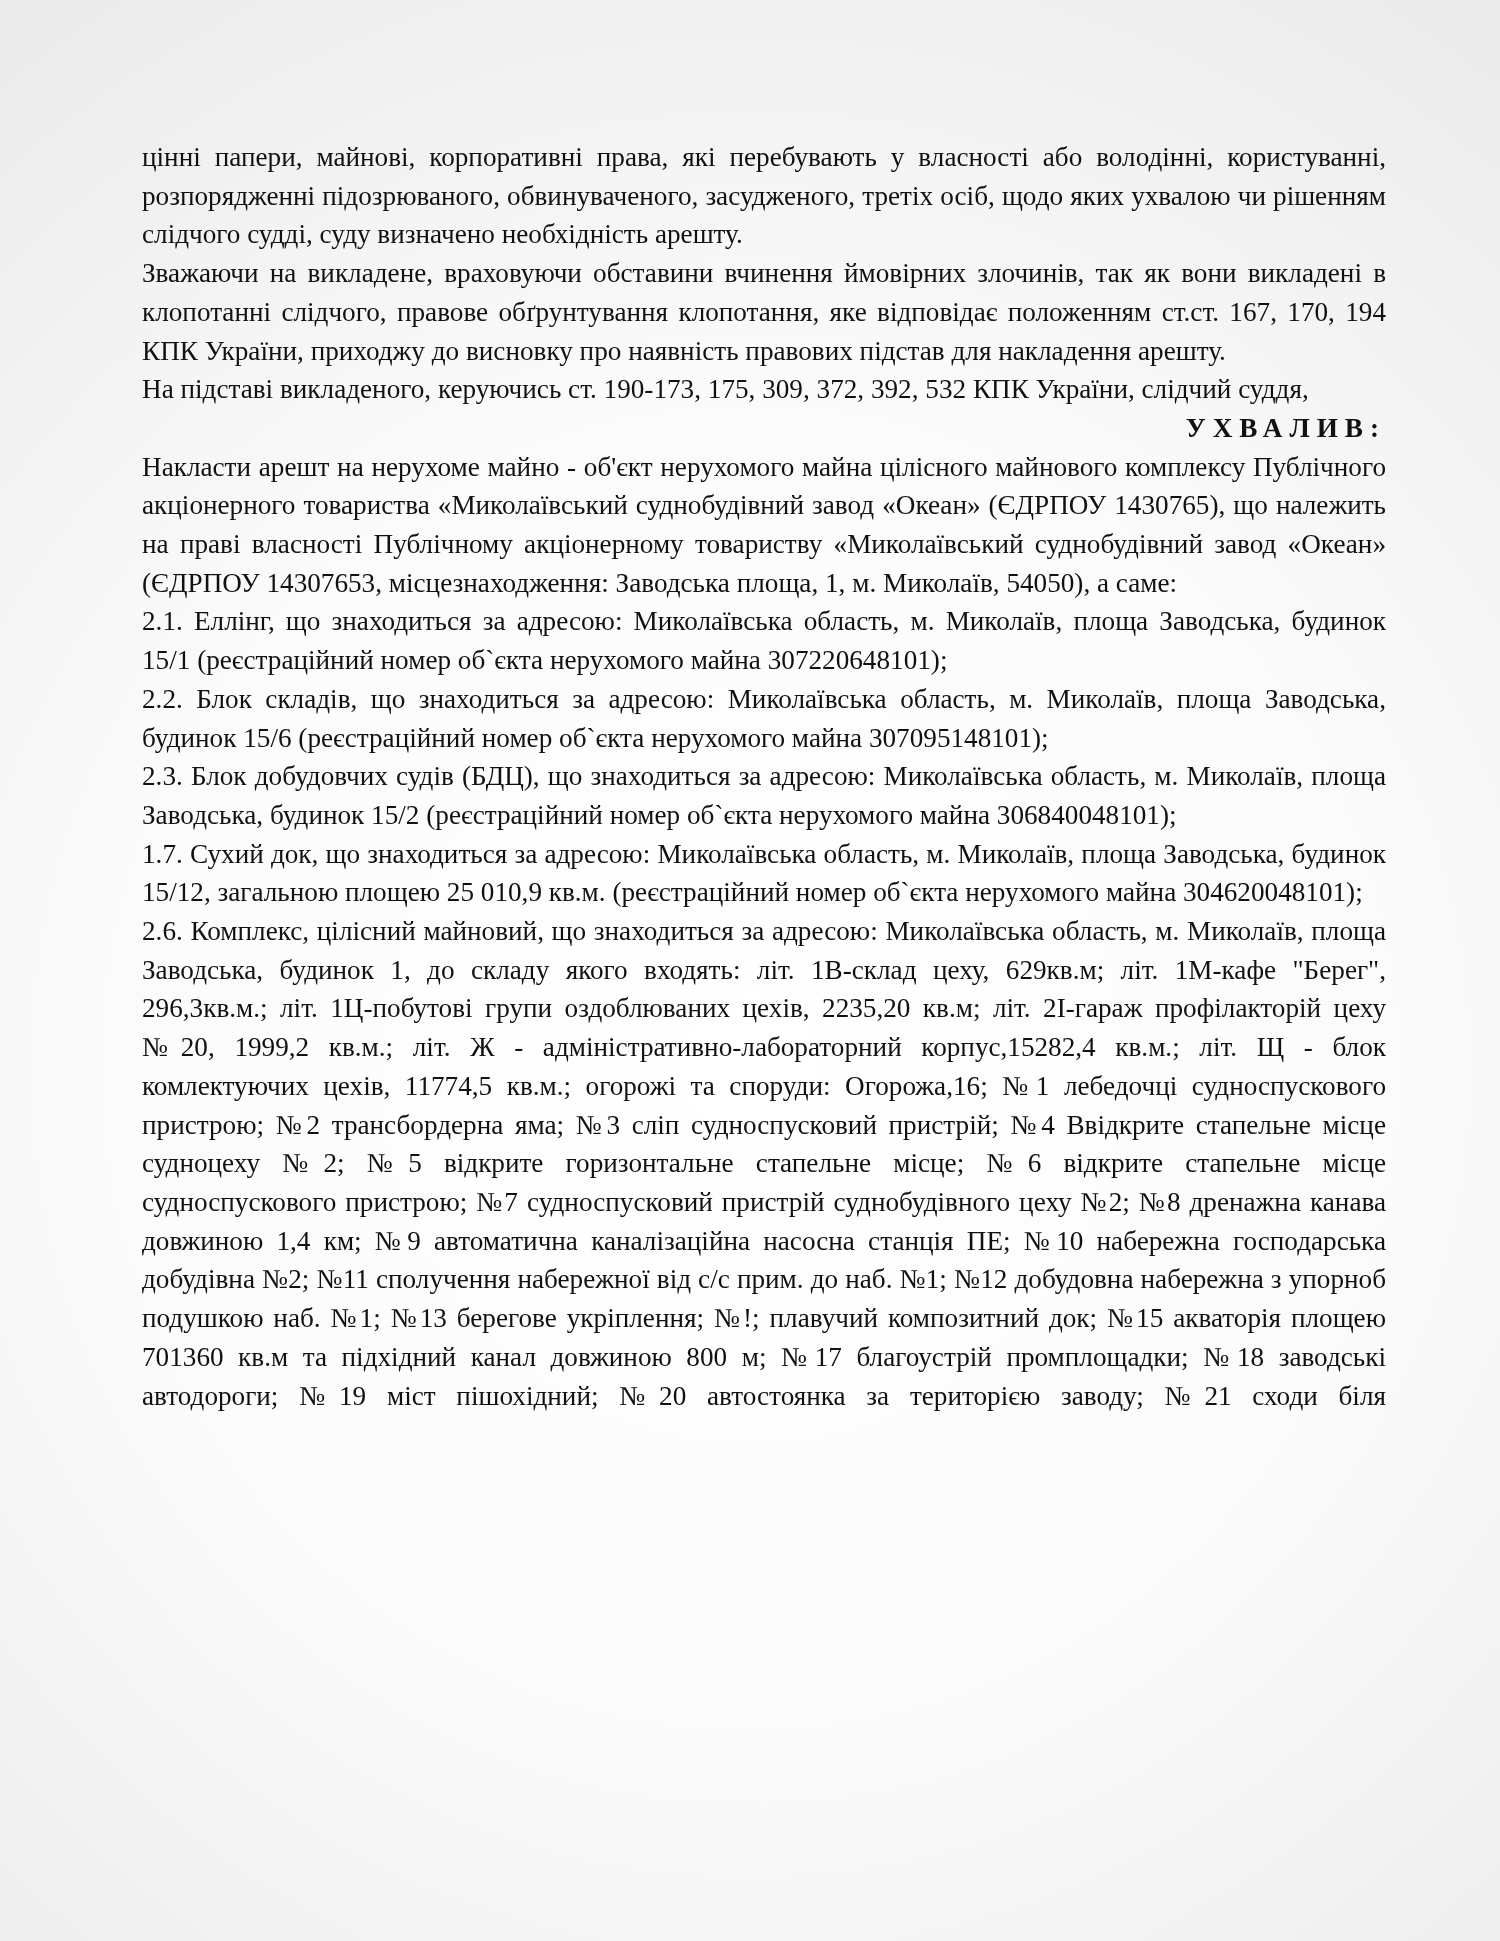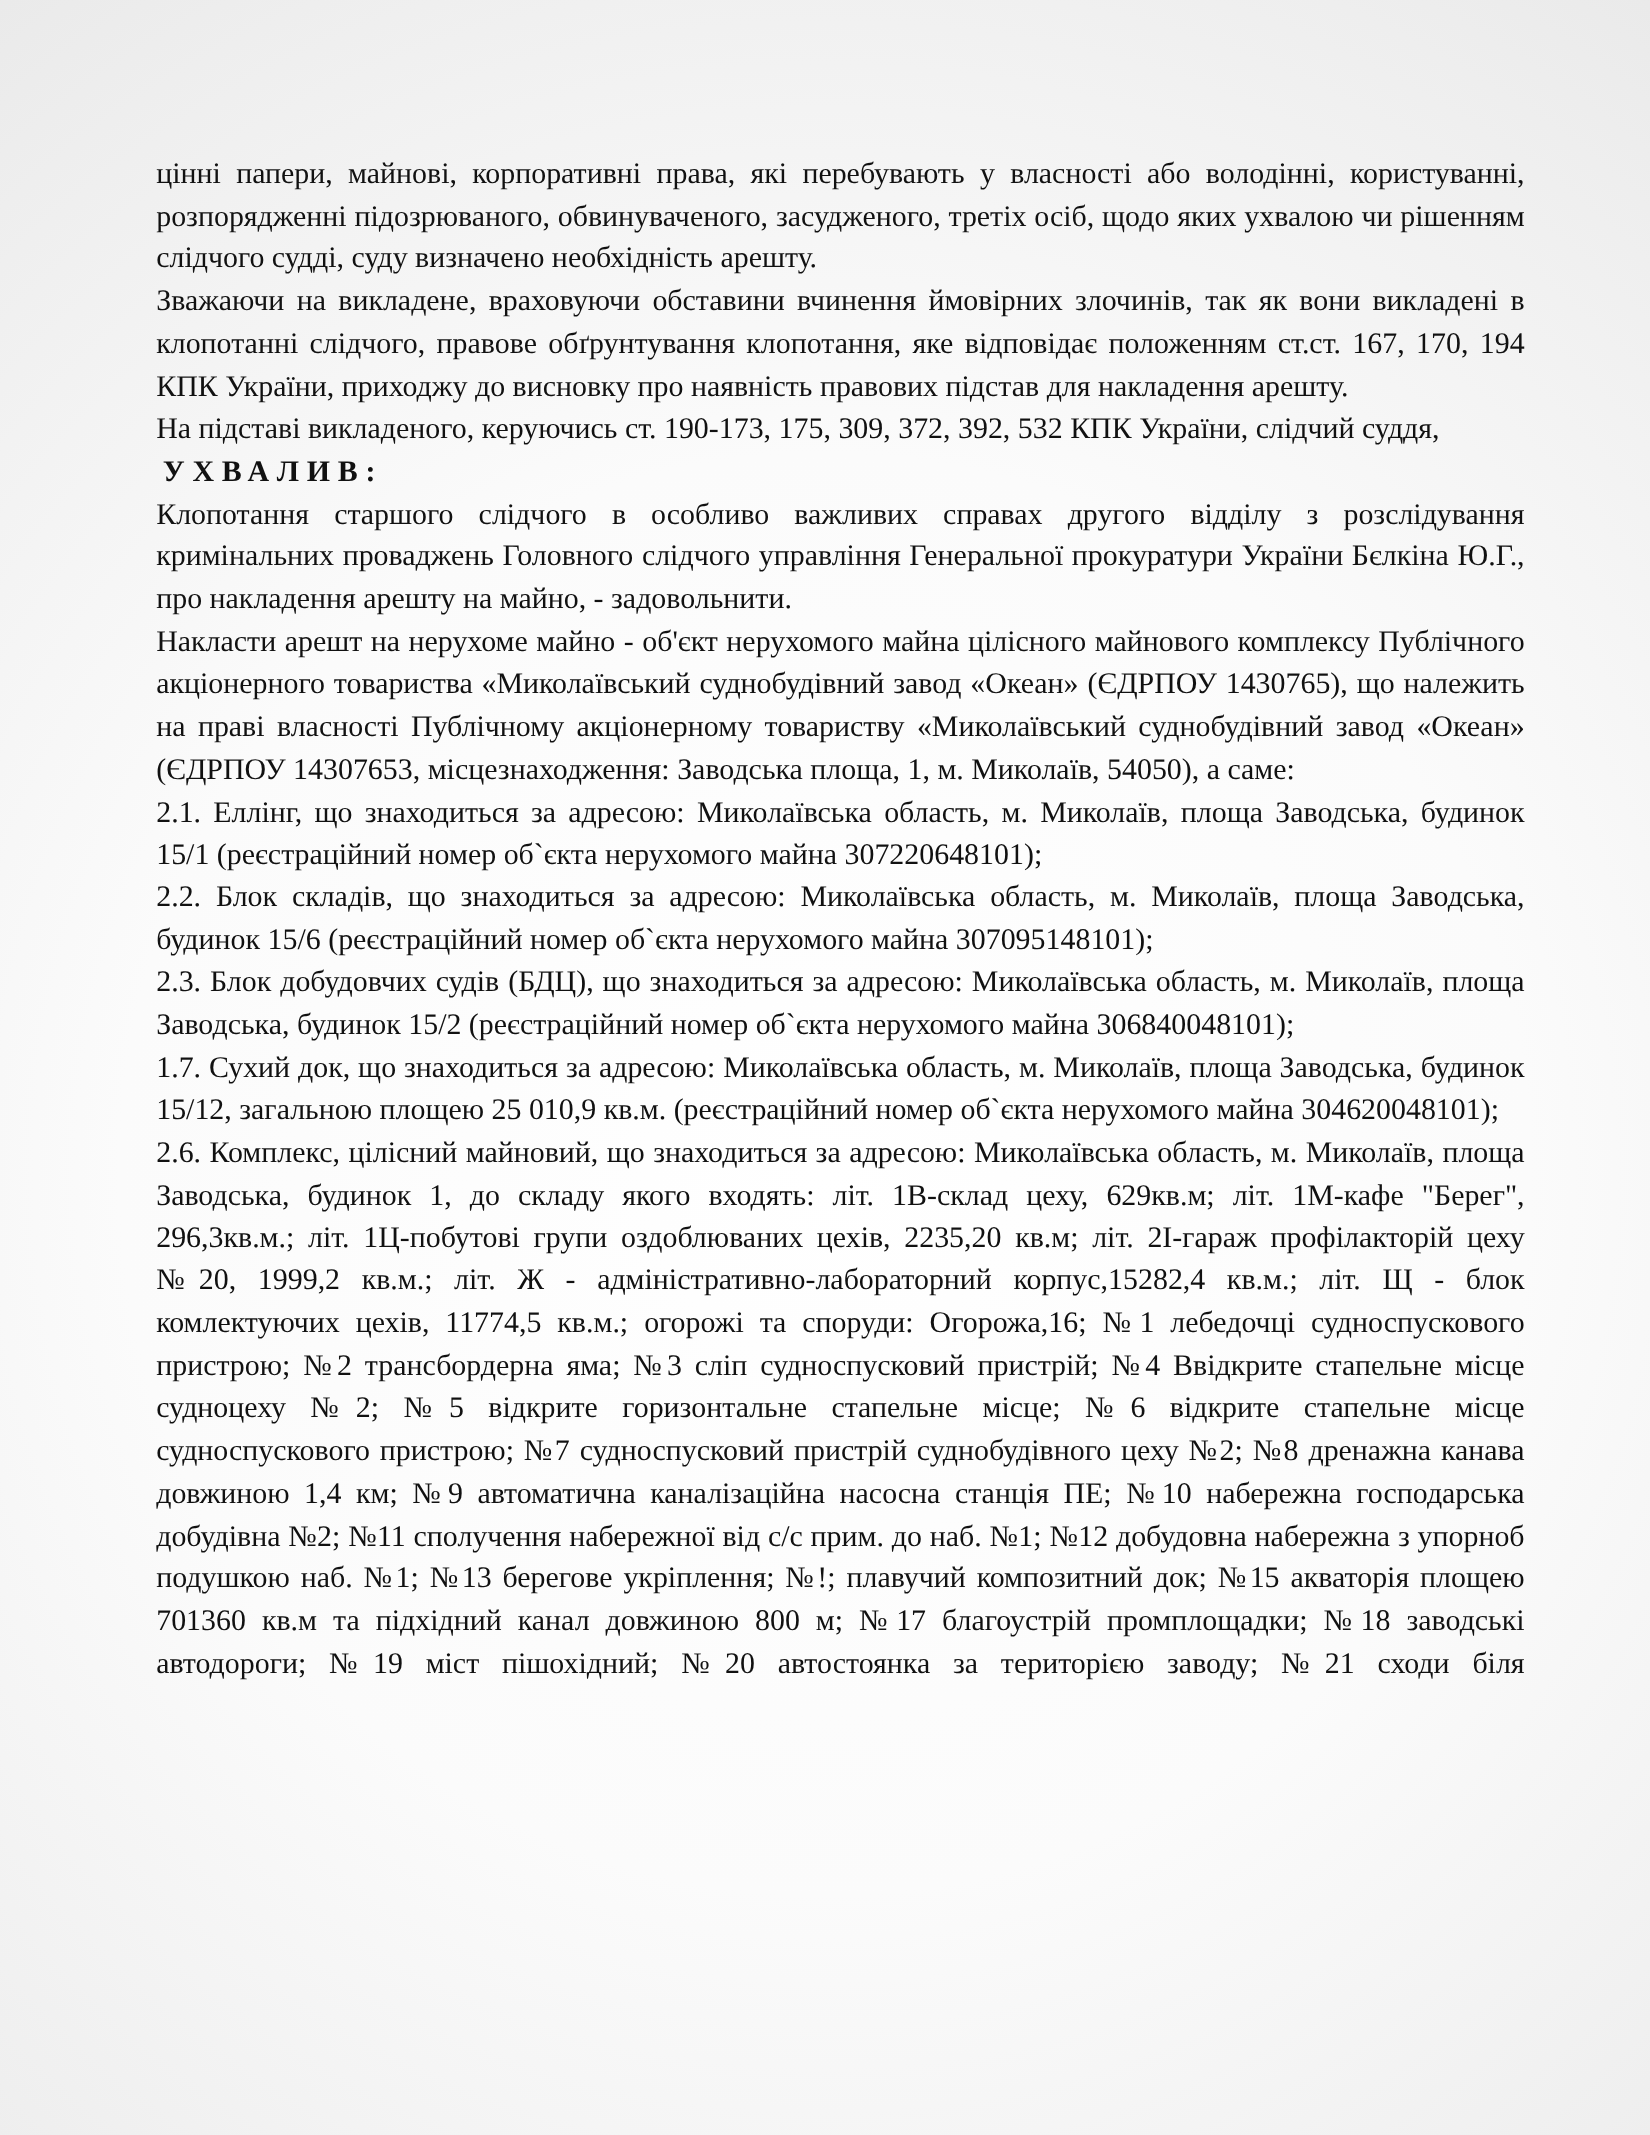--- a/index.html
+++ b/index.html
@@ -22,36 +22,35 @@
     font-size: 27.2px;
     line-height: 38.7px;
   }
   .para {
     margin: 0;
     text-align: justify;
     text-align-last: left;
   }
   .heading {
     margin: 0;
-    text-align: left;
+    text-align: right;
     font-weight: bold;
     letter-spacing: 7px;
     padding-left: 6px;
   }
 </style>
 </head>
 <body>
 
 <div class="page">
   <p class="para">цінні папери, майнові, корпоративні права, які перебувають у власності або володінні, користуванні, розпорядженні підозрюваного, обвинуваченого, засудженого, третіх осіб, щодо яких ухвалою чи рішенням слідчого судді, суду визначено необхідність арешту.</p>
   <p class="para">Зважаючи на викладене, враховуючи обставини вчинення ймовірних злочинів, так як вони викладені в клопотанні слідчого, правове обґрунтування клопотання, яке відповідає положенням ст.ст. 167, 170, 194 КПК України, приходжу до висновку про наявність правових підстав для накладення арешту.</p>
   <p class="para">На підставі викладеного, керуючись ст. 190-173, 175, 309, 372, 392, 532 КПК України, слідчий суддя,</p>
 
   <p class="heading">УХВАЛИВ:</p>
 
-  <p class="para">Клопотання старшого слідчого в особливо важливих справах другого відділу з розслідування кримінальних проваджень Головного слідчого управління Генеральної прокуратури України Бєлкіна Ю.Г., про накладення арешту на майно, - задовольнити.</p>
   <p class="para">Накласти арешт на нерухоме майно - об'єкт нерухомого майна цілісного майнового комплексу Публічного акціонерного товариства «Миколаївський суднобудівний завод «Океан» (ЄДРПОУ 1430765), що належить на праві власності Публічному акціонерному товариству «Миколаївський суднобудівний завод «Океан» (ЄДРПОУ 14307653, місцезнаходження: Заводська площа, 1, м. Миколаїв, 54050), а саме:</p>
   <p class="para">2.1. Еллінг, що знаходиться за адресою: Миколаївська область, м. Миколаїв, площа Заводська, будинок 15/1 (реєстраційний номер об`єкта нерухомого майна 307220648101);</p>
   <p class="para">2.2. Блок складів, що знаходиться за адресою: Миколаївська область, м. Миколаїв, площа Заводська, будинок 15/6 (реєстраційний номер об`єкта нерухомого майна 307095148101);</p>
   <p class="para">2.3. Блок добудовчих судів (БДЦ), що знаходиться за адресою: Миколаївська область, м. Миколаїв, площа Заводська, будинок 15/2 (реєстраційний номер об`єкта нерухомого майна 306840048101);</p>
   <p class="para">1.7. Сухий док, що знаходиться за адресою: Миколаївська область, м. Миколаїв, площа Заводська, будинок 15/12, загальною площею 25 010,9 кв.м. (реєстраційний номер об`єкта нерухомого майна 304620048101);</p>
   <p class="para" style="text-align-last: justify;">2.6. Комплекс, цілісний майновий, що знаходиться за адресою: Миколаївська область, м. Миколаїв, площа Заводська, будинок 1, до складу якого входять: літ. 1В-склад цеху, 629кв.м; літ. 1М-кафе "Берег", 296,3кв.м.; літ. 1Ц-побутові групи оздоблюваних цехів, 2235,20 кв.м; літ. 2І-гараж профілакторій цеху №20, 1999,2 кв.м.; літ. Ж - адміністративно-лабораторний корпус,15282,4 кв.м.; літ. Щ - блок комлектуючих цехів, 11774,5 кв.м.; огорожі та споруди: Огорожа,16; №1 лебедочці судноспускового пристрою; №2 трансбордерна яма; №3 сліп судноспусковий пристрій; №4 Ввідкрите стапельне місце судноцеху №2; №5 відкрите горизонтальне стапельне місце; №6 відкрите стапельне місце судноспускового пристрою; №7 судноспусковий пристрій суднобудівного цеху №2; №8 дренажна канава довжиною 1,4 км; №9 автоматична каналізаційна насосна станція ПЕ; №10 набережна господарська добудівна №2; №11 сполучення набережної від с/с прим. до наб. №1; №12 добудовна набережна з упорноб подушкою наб. №1; №13 берегове укріплення; №!; плавучий композитний док; №15 акваторія площею 701360 кв.м та підхідний канал довжиною 800 м; №17 благоустрій промплощадки; №18 заводські автодороги; №19 міст пішохідний; №20 автостоянка за територією заводу; №21 сходи біля</p>
 </div>
 
 </body></html>

